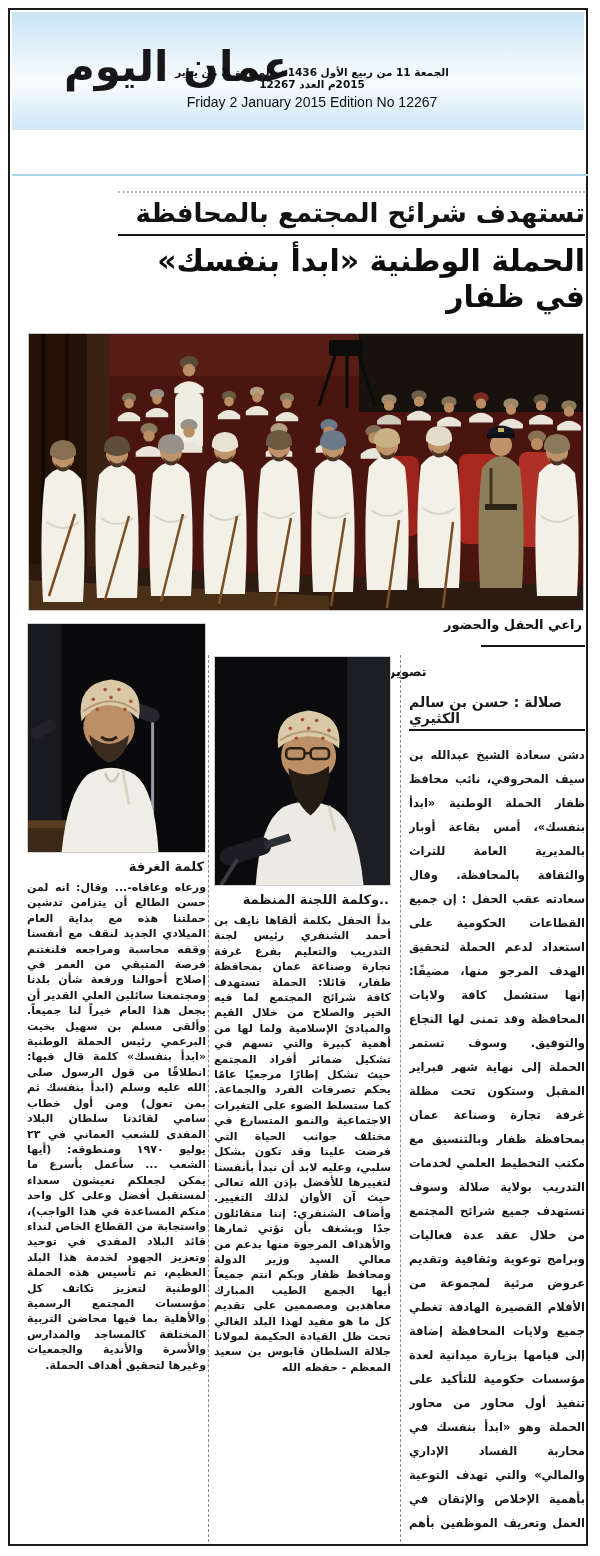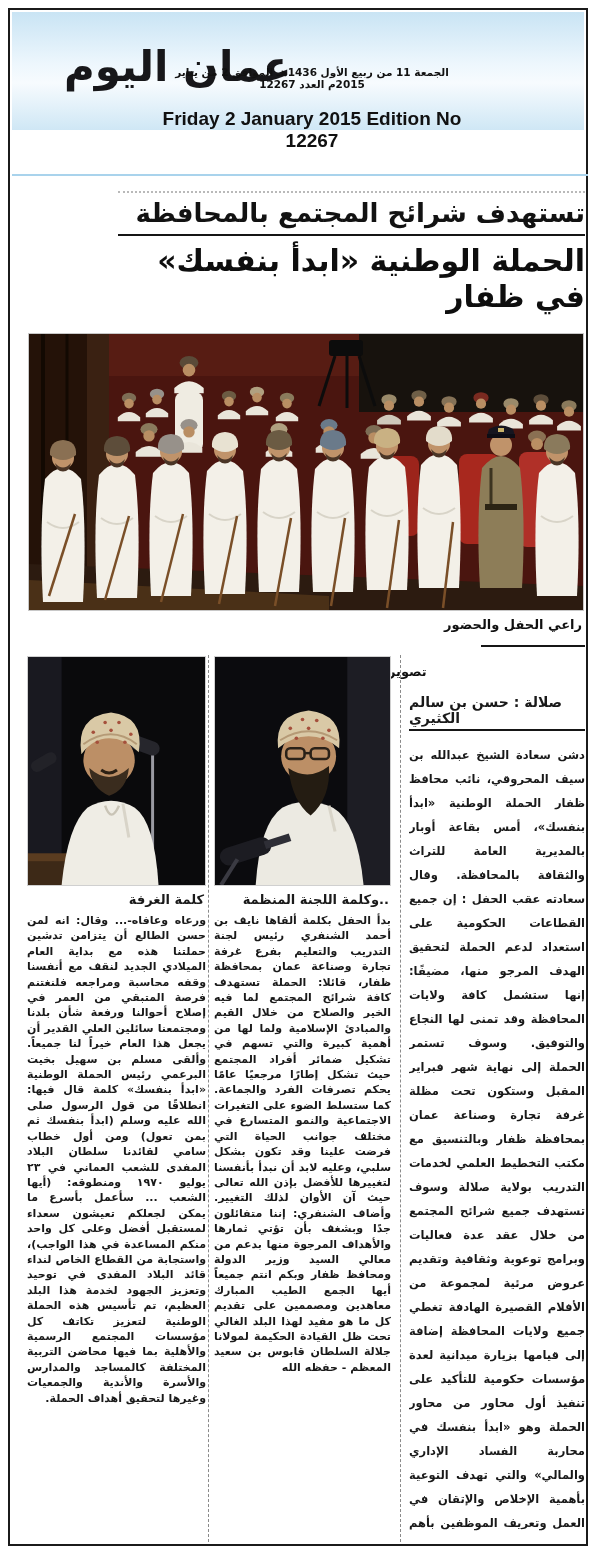--- a/index.html
+++ b/index.html
@@ -15,41 +15,41 @@
   .masthead{
     position:absolute;left:12px;top:12px;width:572px;height:118px;
     background:linear-gradient(180deg,#c9e4f4 0%,#eef7fd 45%,#f7fbfe 60%,#cfe7f5 100%);
   }
   .paper-name{
     position:absolute;left:52px;top:30px;font-size:42px;font-weight:bold;
     color:#17171a;direction:rtl;letter-spacing:-1px;
   }
   .dates{position:absolute;right:122px;top:54px;width:300px;text-align:center;}
   .date-ar{font-size:10.5px;font-weight:bold;direction:rtl;color:#111;}
-  .date-en{font-size:19px;font-weight:bold;font-family:"Liberation Sans",sans-serif;color:#111;margin-top:18px;}
+  .date-en{font-size:14px;font-weight:normal;font-family:"Liberation Sans",sans-serif;color:#111;margin-top:4px;}
   .logo{position:absolute;right:4px;top:2px;width:112px;height:112px;}
   
   .blue-rule{position:absolute;left:12px;width:576px;top:174px;height:2px;background:#a9d3ec;}
   
   .kicker-block{position:absolute;right:15px;left:118px;top:191px;text-align:right;direction:rtl;}
   .kicker-dots{border-top:2px dotted #b9b9b9;height:0;margin-bottom:4px;}
   .kicker{font-size:26px;font-weight:bold;color:#121212;line-height:1.25;}
   .kicker-rule{border-bottom:2px solid #151515;margin-top:4px;}
   .headline{font-size:30px;font-weight:bold;color:#0e0e0e;margin-top:7px;line-height:1.2;}
   
   .main-photo{position:absolute;left:28px;top:333px;width:554px;height:276px;border:1px solid #c8c8c8;background:#47120e;}
   .main-photo svg,.sub-photo svg{display:block;width:100%;height:100%;}
   .caption-row{position:absolute;left:28px;top:617px;width:554px;display:flex;justify-content:space-between;direction:rtl;}
   .cap{font-size:13px;font-weight:bold;direction:rtl;color:#111;}
   .cap-left{margin-left:240px;margin-top:47px;}
   
   .col{position:absolute;direction:rtl;}
   .col-right{left:409px;top:645px;width:176px;height:897px;overflow:hidden;}
   .col-middle{left:214px;top:656px;width:177px;height:886px;overflow:hidden;}
-  .col-left{left:27px;top:656px;width:179px;height:886px;overflow:hidden;}
+  .col-left{left:27px;top:623px;width:179px;height:886px;overflow:hidden;}
   .byline-rule{width:104px;border-top:2px solid #161616;}
   .byline{display:inline-block;font-size:14px;font-weight:bold;border-bottom:2px solid #161616;
     padding:3px 0 3px 0;direction:rtl;margin-top:44px;}
   .byline-wrap{text-align:left;}
   .body-text{
     margin-top:12px;font-size:11.5px;font-weight:bold;line-height:24px;
     text-align:justify;text-justify:inter-word;color:#191919;direction:rtl;
   }
   .col-middle .body-text,.col-left .body-text{margin-top:6px;font-size:11px;line-height:15.4px;}
   .sub-photo{width:100%;height:230px;background:#0a0a0c;border:1px solid #d0d0d0;box-sizing:border-box;}

